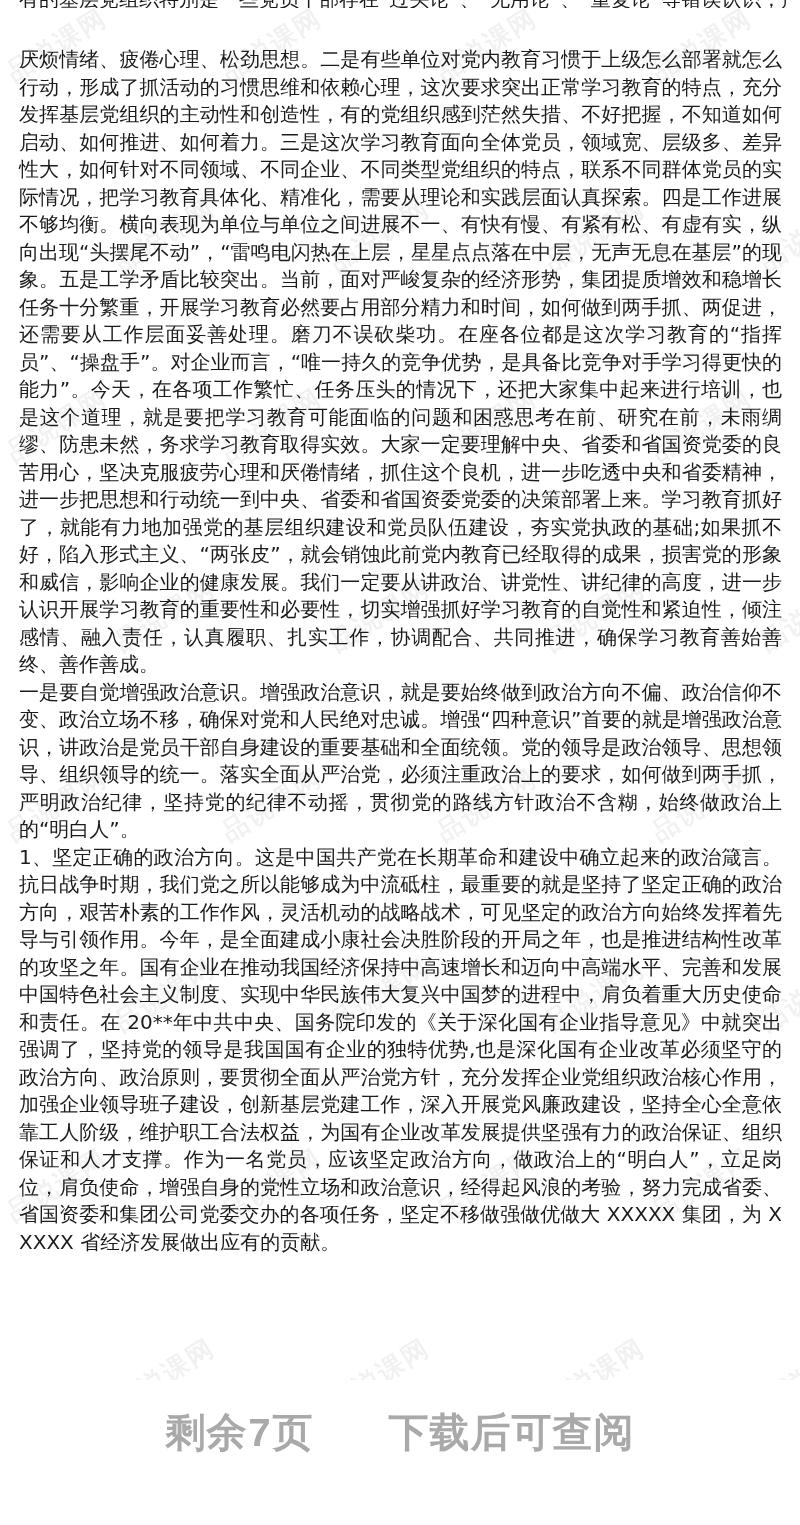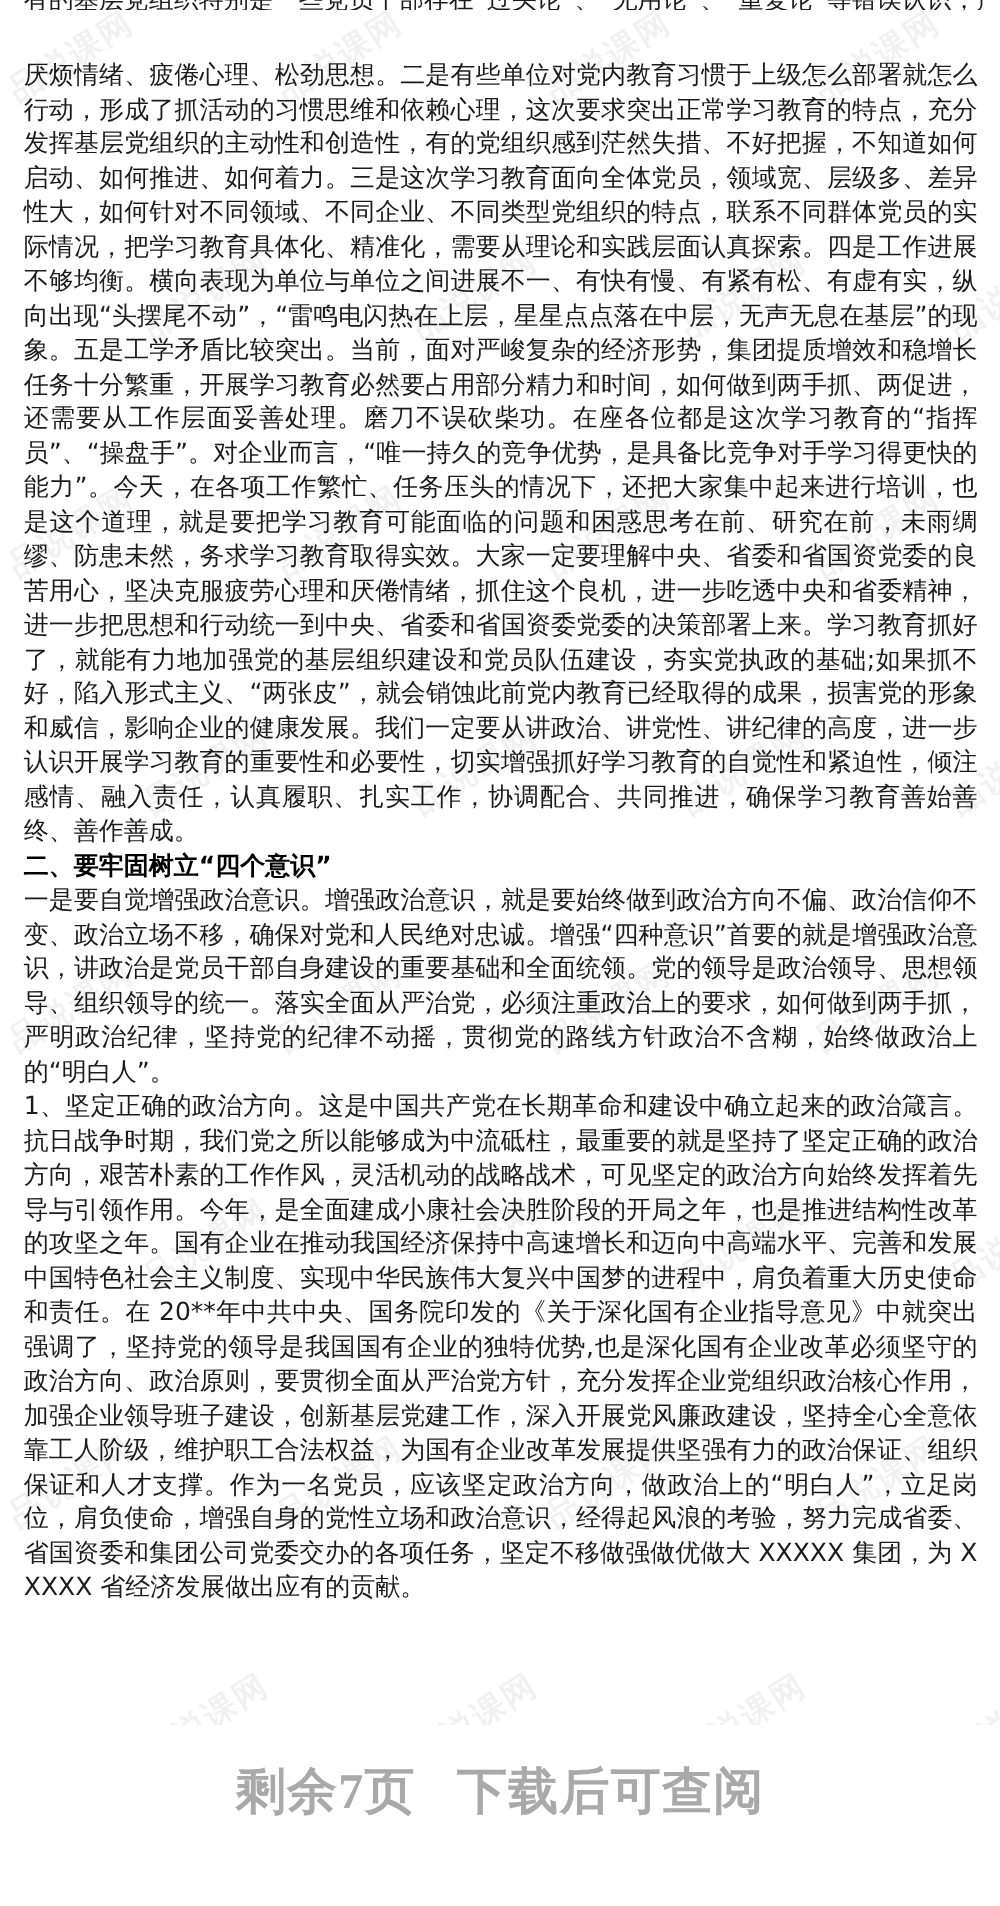--- a/index.html
+++ b/index.html
@@ -94,21 +94,21 @@
   #footer-notice {
     position: absolute;
     left: 0;
     top: 1405px;
     width: 800px;
     text-align: center;
     z-index: 4;
   }
   #footer-notice .notice-text {
     display: inline-block;
-    font-family: Liberation Serif, serif;
+    font-family: Liberation Mono, monospace;
     font-size: 40px;
     font-weight: 700;
     color: #a9a9a9;
     letter-spacing: 1px;
     white-space: pre;
   }
 </style>
 </head>
 <body>
 
@@ -155,21 +155,20 @@
 
   <div id="clipped-top">
     <p class="para">有的基层党组织特别是一些党员干部存在“过头论”、“无用论”、“重复论”等错误认识，产生了</p>
   </div>
 
   <div id="doc-body">
     <div class="spacer-lg"></div>
 
     <p class="para">厌烦情绪、疲倦心理、松劲思想。二是有些单位对党内教育习惯于上级怎么部署就怎么行动，形成了抓活动的习惯思维和依赖心理，这次要求突出正常学习教育的特点，充分发挥基层党组织的主动性和创造性，有的党组织感到茫然失措、不好把握，不知道如何启动、如何推进、如何着力。三是这次学习教育面向全体党员，领域宽、层级多、差异性大，如何针对不同领域、不同企业、不同类型党组织的特点，联系不同群体党员的实际情况，把学习教育具体化、精准化，需要从理论和实践层面认真探索。四是工作进展不够均衡。横向表现为单位与单位之间进展不一、有快有慢、有紧有松、有虚有实，纵向出现“头摆尾不动”，“雷鸣电闪热在上层，星星点点落在中层，无声无息在基层”的现象。五是工学矛盾比较突出。当前，面对严峻复杂的经济形势，集团提质增效和稳增长任务十分繁重，开展学习教育必然要占用部分精力和时间，如何做到两手抓、两促进，还需要从工作层面妥善处理。磨刀不误砍柴功。在座各位都是这次学习教育的“指挥员”、“操盘手”。对企业而言，“唯一持久的竞争优势，是具备比竞争对手学习得更快的能力”。今天，在各项工作繁忙、任务压头的情况下，还把大家集中起来进行培训，也是这个道理，就是要把学习教育可能面临的问题和困惑思考在前、研究在前，未雨绸缪、防患未然，务求学习教育取得实效。大家一定要理解中央、省委和省国资党委的良苦用心，坚决克服疲劳心理和厌倦情绪，抓住这个良机，进一步吃透中央和省委精神，进一步把思想和行动统一到中央、省委和省国资委党委的决策部署上来。学习教育抓好了，就能有力地加强党的基层组织建设和党员队伍建设，夯实党执政的基础;如果抓不好，陷入形式主义、“两张皮”，就会销蚀此前党内教育已经取得的成果，损害党的形象和威信，影响企业的健康发展。我们一定要从讲政治、讲党性、讲纪律的高度，进一步认识开展学习教育的重要性和必要性，切实增强抓好学习教育的自觉性和紧迫性，倾注感情、融入责任，认真履职、扎实工作，协调配合、共同推进，确保学习教育善始善终、善作善成。</p>
 
-    <p class="para heading">二、要牢固树立“四个意识”</p>
 
     <p class="para">一是要自觉增强政治意识。增强政治意识，就是要始终做到政治方向不偏、政治信仰不变、政治立场不移，确保对党和人民绝对忠诚。增强“四种意识”首要的就是增强政治意识，讲政治是党员干部自身建设的重要基础和全面统领。党的领导是政治领导、思想领导、组织领导的统一。落实全面从严治党，必须注重政治上的要求，如何做到两手抓，严明政治纪律，坚持党的纪律不动摇，贯彻党的路线方针政治不含糊，始终做政治上的“明白人”。</p>
 
     <p class="para">1、坚定正确的政治方向。这是中国共产党在长期革命和建设中确立起来的政治箴言。抗日战争时期，我们党之所以能够成为中流砥柱，最重要的就是坚持了坚定正确的政治方向，艰苦朴素的工作作风，灵活机动的战略战术，可见坚定的政治方向始终发挥着先导与引领作用。今年，是全面建成小康社会决胜阶段的开局之年，也是推进结构性改革的攻坚之年。国有企业在推动我国经济保持中高速增长和迈向中高端水平、完善和发展中国特色社会主义制度、实现中华民族伟大复兴中国梦的进程中，肩负着重大历史使命和责任。在 20**年中共中央、国务院印发的《关于深化国有企业指导意见》中就突出强调了，坚持党的领导是我国国有企业的独特优势,也是深化国有企业改革必须坚守的政治方向、政治原则，要贯彻全面从严治党方针，充分发挥企业党组织政治核心作用，加强企业领导班子建设，创新基层党建工作，深入开展党风廉政建设，坚持全心全意依靠工人阶级，维护职工合法权益，为国有企业改革发展提供坚强有力的政治保证、组织保证和人才支撑。作为一名党员，应该坚定政治方向，做政治上的“明白人”，立足岗位，肩负使命，增强自身的党性立场和政治意识，经得起风浪的考验，努力完成省委、省国资委和集团公司党委交办的各项任务，坚定不移做强做优做大 XXXXX 集团，为 XXXXX 省经济发展做出应有的贡献。</p>
 
   </div>
 
   <div id="footer-notice">
     <span class="notice-text">剩余7页   下载后可查阅</span>
   </div>

